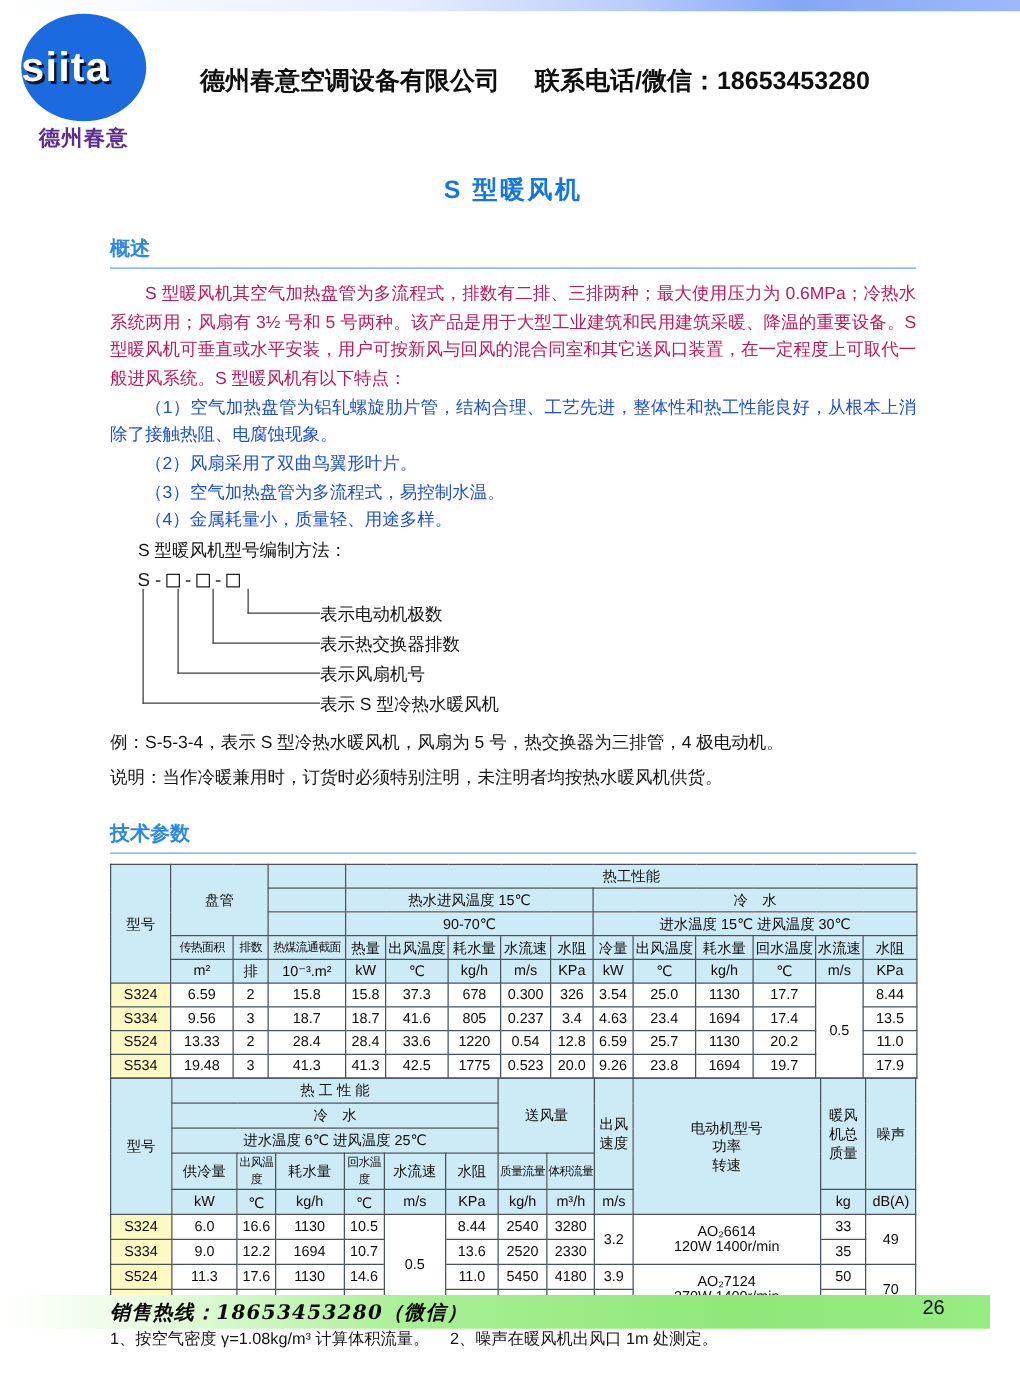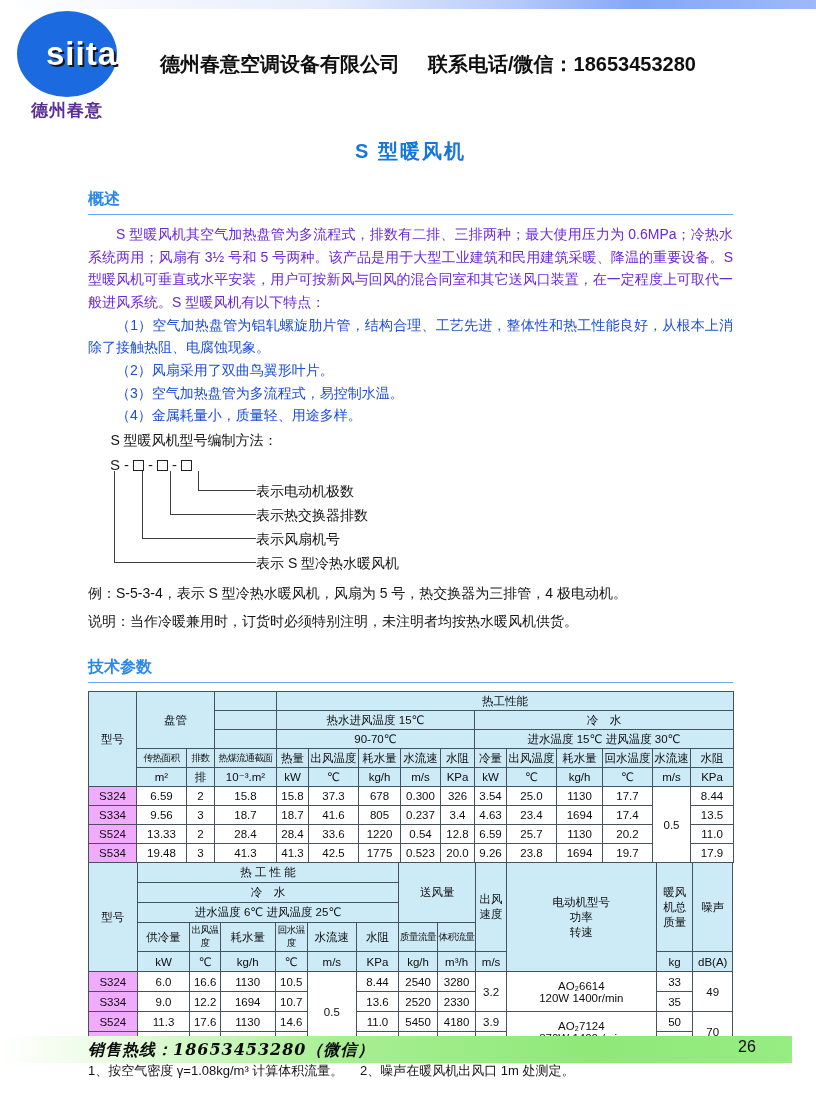--- a/index.html
+++ b/index.html
@@ -6,52 +6,52 @@
   html,body { background:#fff; }
   body { font-family:"Liberation Sans","DejaVu Sans",sans-serif; color:#151515; }
   .page { position:relative; width:816px; height:1100px; margin:0 auto; background:#fff; overflow:hidden; }
 
   .topbar { position:absolute; left:0; top:0; width:816px; height:9px;
     background:linear-gradient(to right,#ffffff 0%,#e6edfd 40%,#b9ccfa 62%,#84a7f6 78%,#9db9f8 100%); }
 
   .header { position:absolute; left:0; top:9px; width:816px; height:120px; }
   .logo-wrap { position:absolute; left:12px; top:2px; width:110px; text-align:center; }
   .logo-ellipse { width:100px; height:86px; margin:0 auto; background:#1b6ae0; border-radius:50%;
-    display:flex; align-items:center; justify-content:flex-end; }
+    display:flex; align-items:center; justify-content:flex-start; }
   .logo-text { color:#fff; font-size:33px; font-weight:bold; letter-spacing:1px;
     text-shadow:2px 2px 0 #14141c; }
   .logo-sub { margin-top:2px; color:#5b2d94; font-size:17px; font-weight:bold; letter-spacing:1px; }
   .company-line { position:absolute; left:160px; top:42px; font-size:20px; font-weight:bold; color:#101010; }
   .contact-line { position:absolute; left:428px; top:42px; font-size:20px; font-weight:bold; color:#101010; }
 
   .content { position:absolute; left:88px; top:132px; width:645px; }
 
   .doc-title { text-align:center; color:#1476df; font-size:20px; font-weight:bold; letter-spacing:2px; margin-top:6px; }
 
   .sec-head { color:#2b87ea; font-size:16px; font-weight:bold; margin-top:24px; }
   .sec-rule { border:none; border-top:1px solid #66a7f0; margin-top:4px; margin-bottom:8px; }
 
-  .para { font-size:14px; line-height:1.62; text-align:justify; text-indent:2em; color:#6d28d9; }
+  .para { font-size:14px; line-height:1.62; text-align:justify; text-indent:2em; color:#be185d; }
   .feature { font-size:14px; line-height:1.62; text-align:justify; text-indent:2em; color:#1d4ed8; }
   .code-intro { font-size:14px; line-height:1.62; text-indent:1.6em; color:#141414; margin-top:2px; }
 
   .diagram { position:relative; height:122px; margin-left:22px; margin-top:4px; font-size:14px; }
   .code-row { position:absolute; left:0; top:0; height:16px; font-size:15px; color:#222; }
   .code-row .dash { margin:0 4px; }
   .code-box { display:inline-block; width:11px; height:11px; border:1.5px solid #222; vertical-align:-1px; }
   .conn { position:absolute; border-left:1px solid #3d3d3d; border-bottom:1px solid #3d3d3d; top:15px; }
   .dlabel { position:absolute; left:146px; font-size:14px; color:#141414; white-space:nowrap; }
 
   .example, .note { font-size:14px; line-height:1.7; color:#141414; margin-top:4px; }
 
   table { border-collapse:collapse; width:645px; table-layout:fixed; margin-top:2px; }
   td { border:1px solid #46535c; text-align:center; vertical-align:middle; font-size:11.5px;
        color:#0d0d0d; padding:1px 0; overflow:hidden; }
   .hbg { background:#cdeaf7; }
-  .mbg { background:#f0abfc; }
+  .mbg { background:#fef9c3; }
   .small { font-size:9.5px; letter-spacing:-0.5px;text-align:center; }
   .pre { white-space:pre-line; }
   .t1 td { height:19px; }
   .t2 td { height:20px; }
 
   .footnote { font-size:13px; color:#141414; margin-top:10px; }
 
   .footer-bar { position:absolute; left:0; top:1036px; width:792px; height:27px;
     background:linear-gradient(to right,#ffffff 0%,#eafce2 14%,#a8ef94 42%,#8fe878 75%,#97ec82 100%); }
   .hotline { position:absolute; left:88px; top:1040px; font-family:"DejaVu Serif","Liberation Serif",serif;

